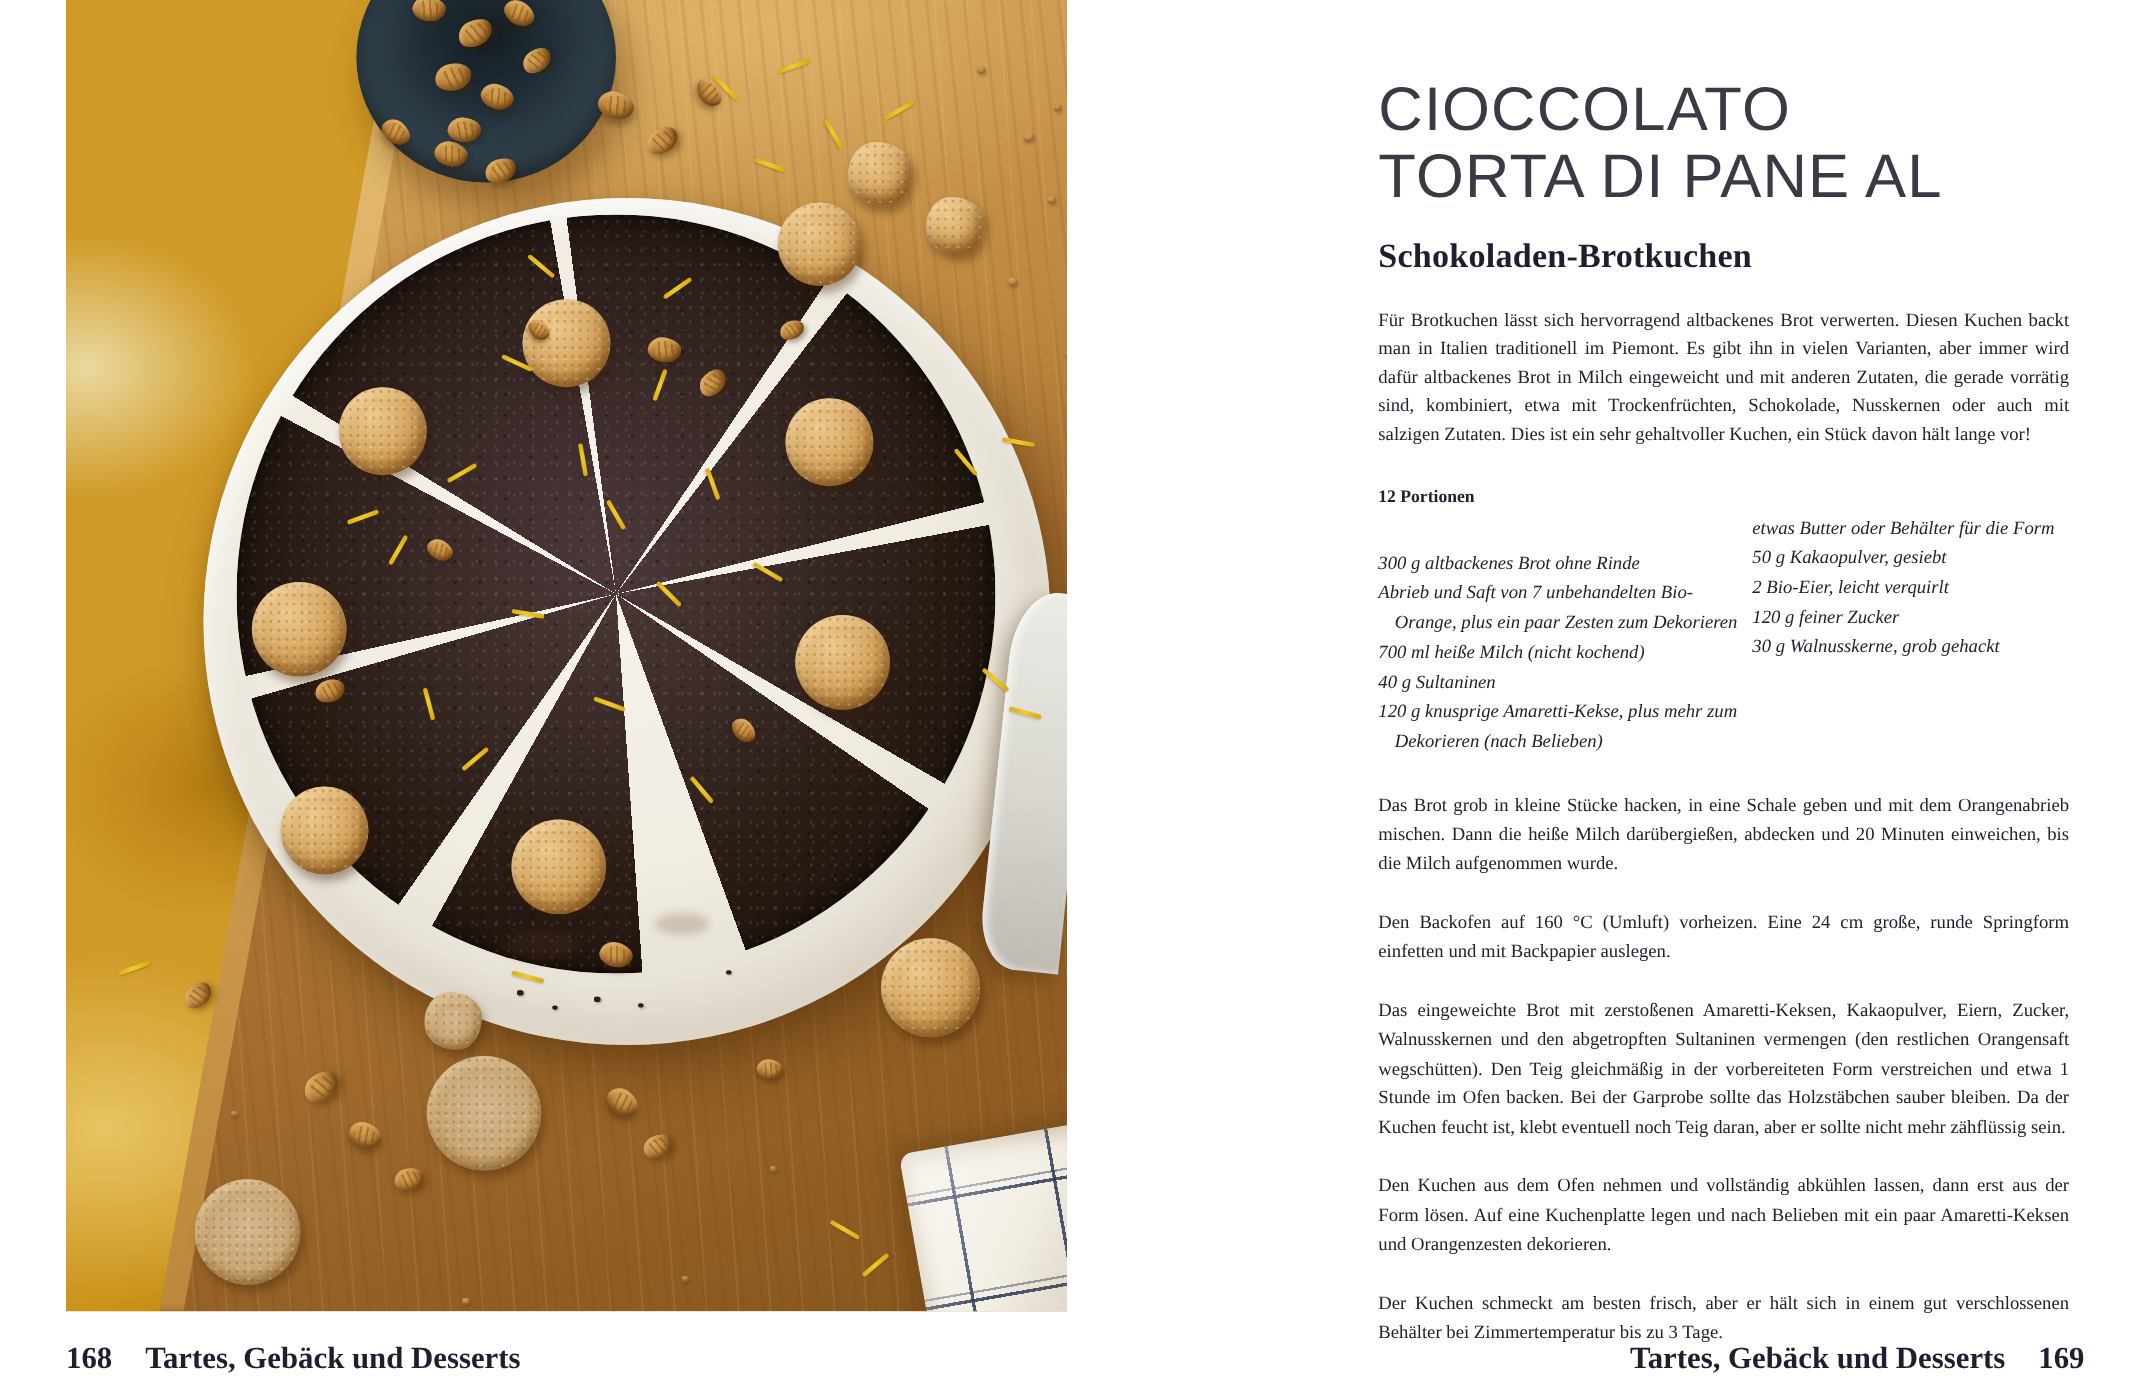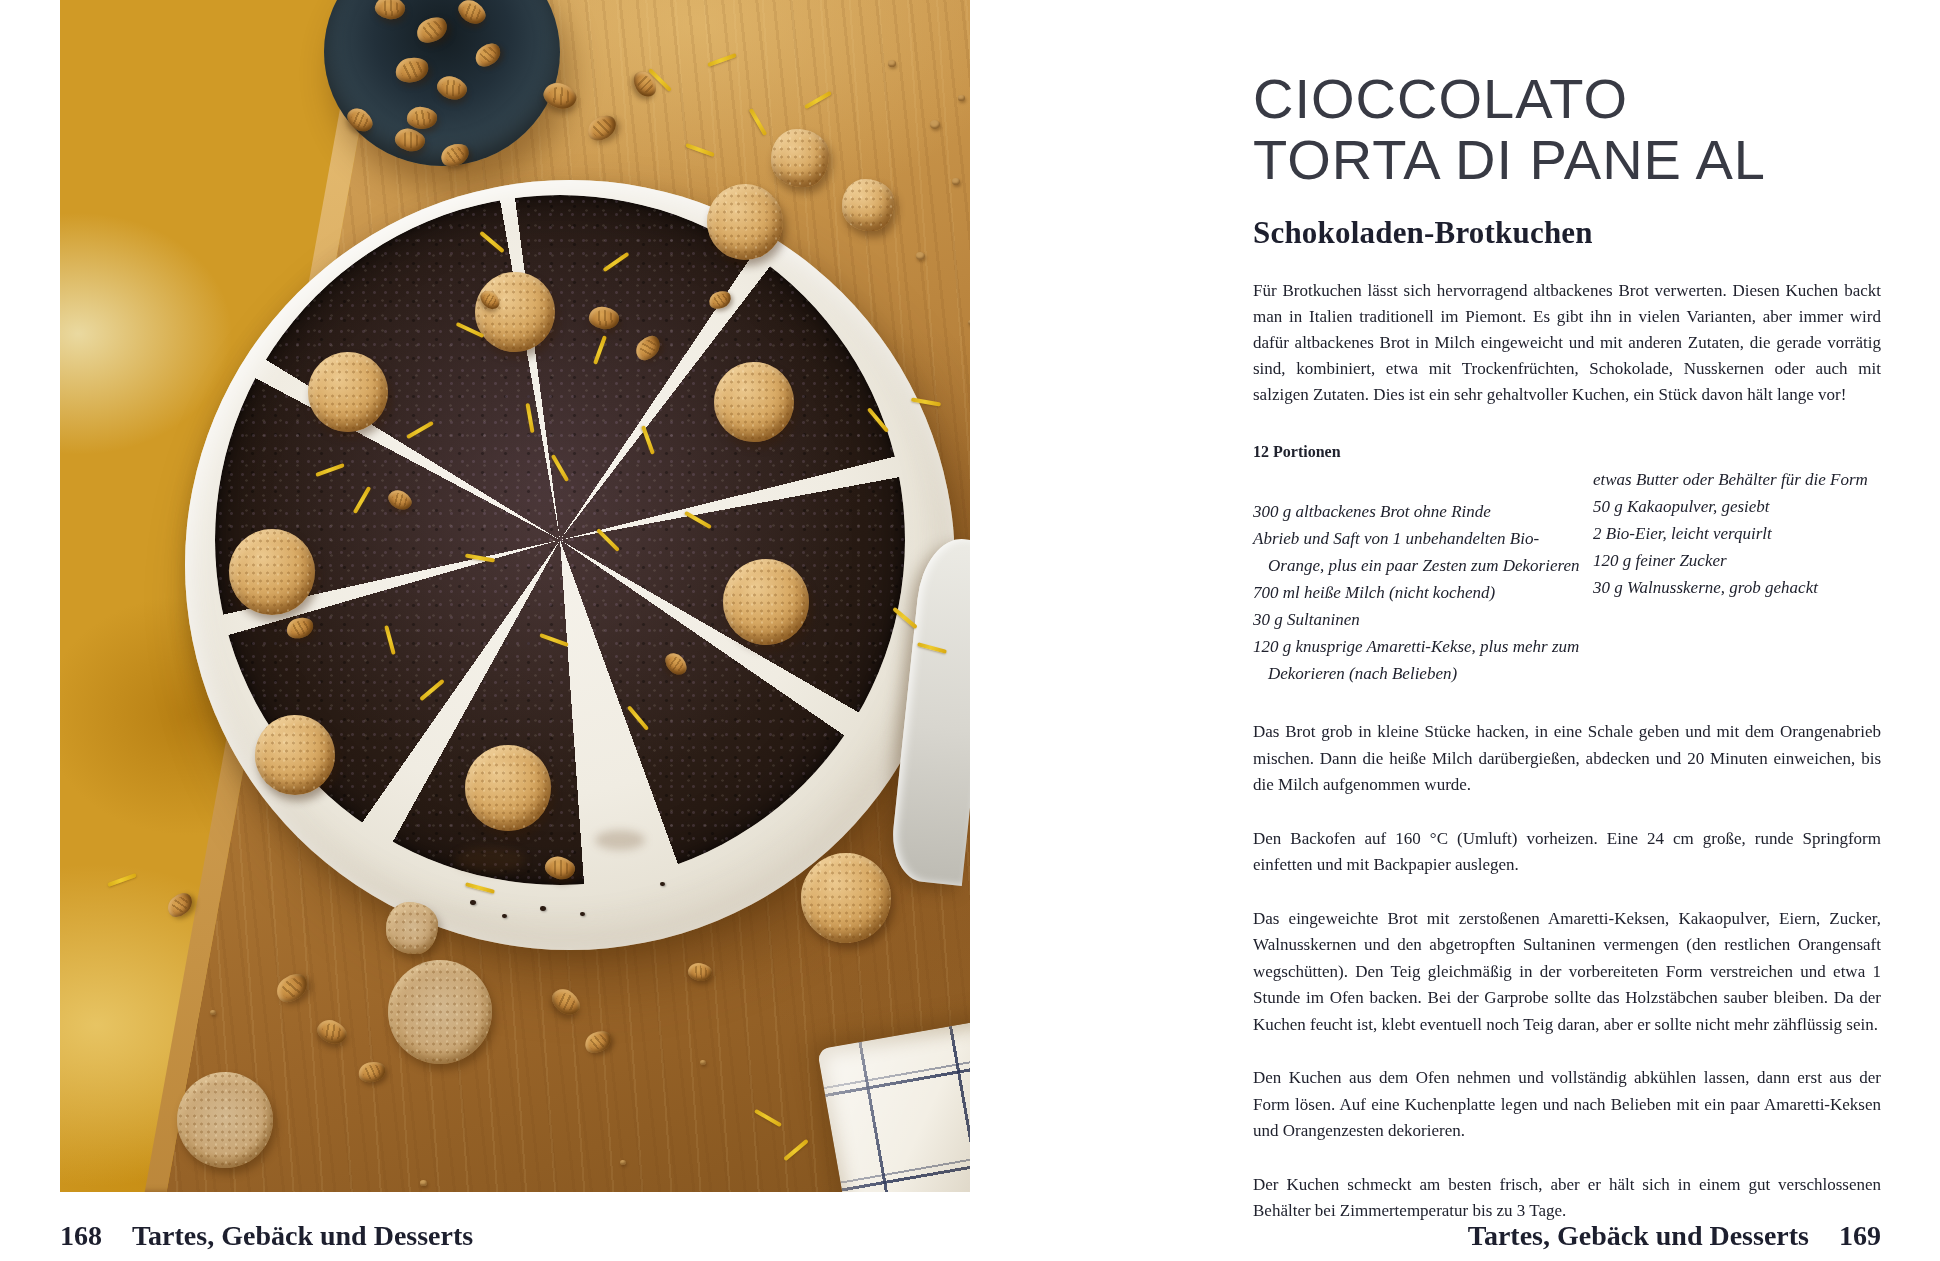--- a/index.html
+++ b/index.html
@@ -110,21 +110,21 @@
   .ing{list-style:none;margin:0;padding:0;font-style:italic;font-size:17px;line-height:27px;}
   .ing li{padding-left:15px;text-indent:-15px;}
   .ing-left{width:340px;flex:0 0 340px;margin-top:32px;}
   .ing-right{flex:1;}
   .steps{margin-top:32px;}
   .steps p{margin:0 0 27px 0;font-size:17px;line-height:26.5px;text-align:justify;}
 
   
   .footer{position:absolute;top:1220px;font-size:28px;font-weight:700;color:#1d1f2e;}
   .footer-left{left:60px;}
-  .footer-right{right:59px;text-align:right;}
+  .footer-right{right:45px;text-align:right;}
   .footer-left .pageno{margin-right:30px;}
   .footer-right .pageno{margin-left:30px;}
 </style>
 </head>
 <body>
 
 <div class="spread">
 
   <div class="photo">
     <div class="board"></div>
@@ -233,23 +233,23 @@
       <span>TORTA DI PANE AL</span>
     </h1>
     <h2 class="recipe-subtitle">Schokoladen-Brotkuchen</h2>
     <p class="intro">Für Brotkuchen lässt sich hervorragend altbackenes Brot verwerten. Diesen Kuchen backt man in Italien traditionell im Piemont. Es gibt ihn in vielen Varianten, aber immer wird dafür altbackenes Brot in Milch eingeweicht und mit anderen Zutaten, die gerade vorrätig sind, kombiniert, etwa mit Trockenfrüchten, Schokolade, Nusskernen oder auch mit salzigen Zutaten. Dies ist ein sehr gehaltvoller Kuchen, ein Stück davon hält lange vor!</p>
 
     <div class="servings">12 Portionen</div>
 
     <div class="ing-cols">
       <ul class="ing ing-left">
         <li>300 g altbackenes Brot ohne Rinde</li>
-        <li>Abrieb und Saft von 1 unbehandelten Bio-Orange, plus ein paar Zesten zum Dekorieren</li>
+        <li>Abrieb und Saft von 7 unbehandelten Bio-Orange, plus ein paar Zesten zum Dekorieren</li>
         <li>700 ml heiße Milch (nicht kochend)</li>
-        <li>30 g Sultaninen</li>
+        <li>40 g Sultaninen</li>
         <li>120 g knusprige Amaretti-Kekse, plus mehr zum Dekorieren (nach Belieben)</li>
       </ul>
       <ul class="ing ing-right">
         <li>etwas Butter oder Behälter für die Form</li>
         <li>50 g Kakaopulver, gesiebt</li>
         <li>2 Bio-Eier, leicht verquirlt</li>
         <li>120 g feiner Zucker</li>
         <li>30 g Walnusskerne, grob gehackt</li>
       </ul>
     </div>

